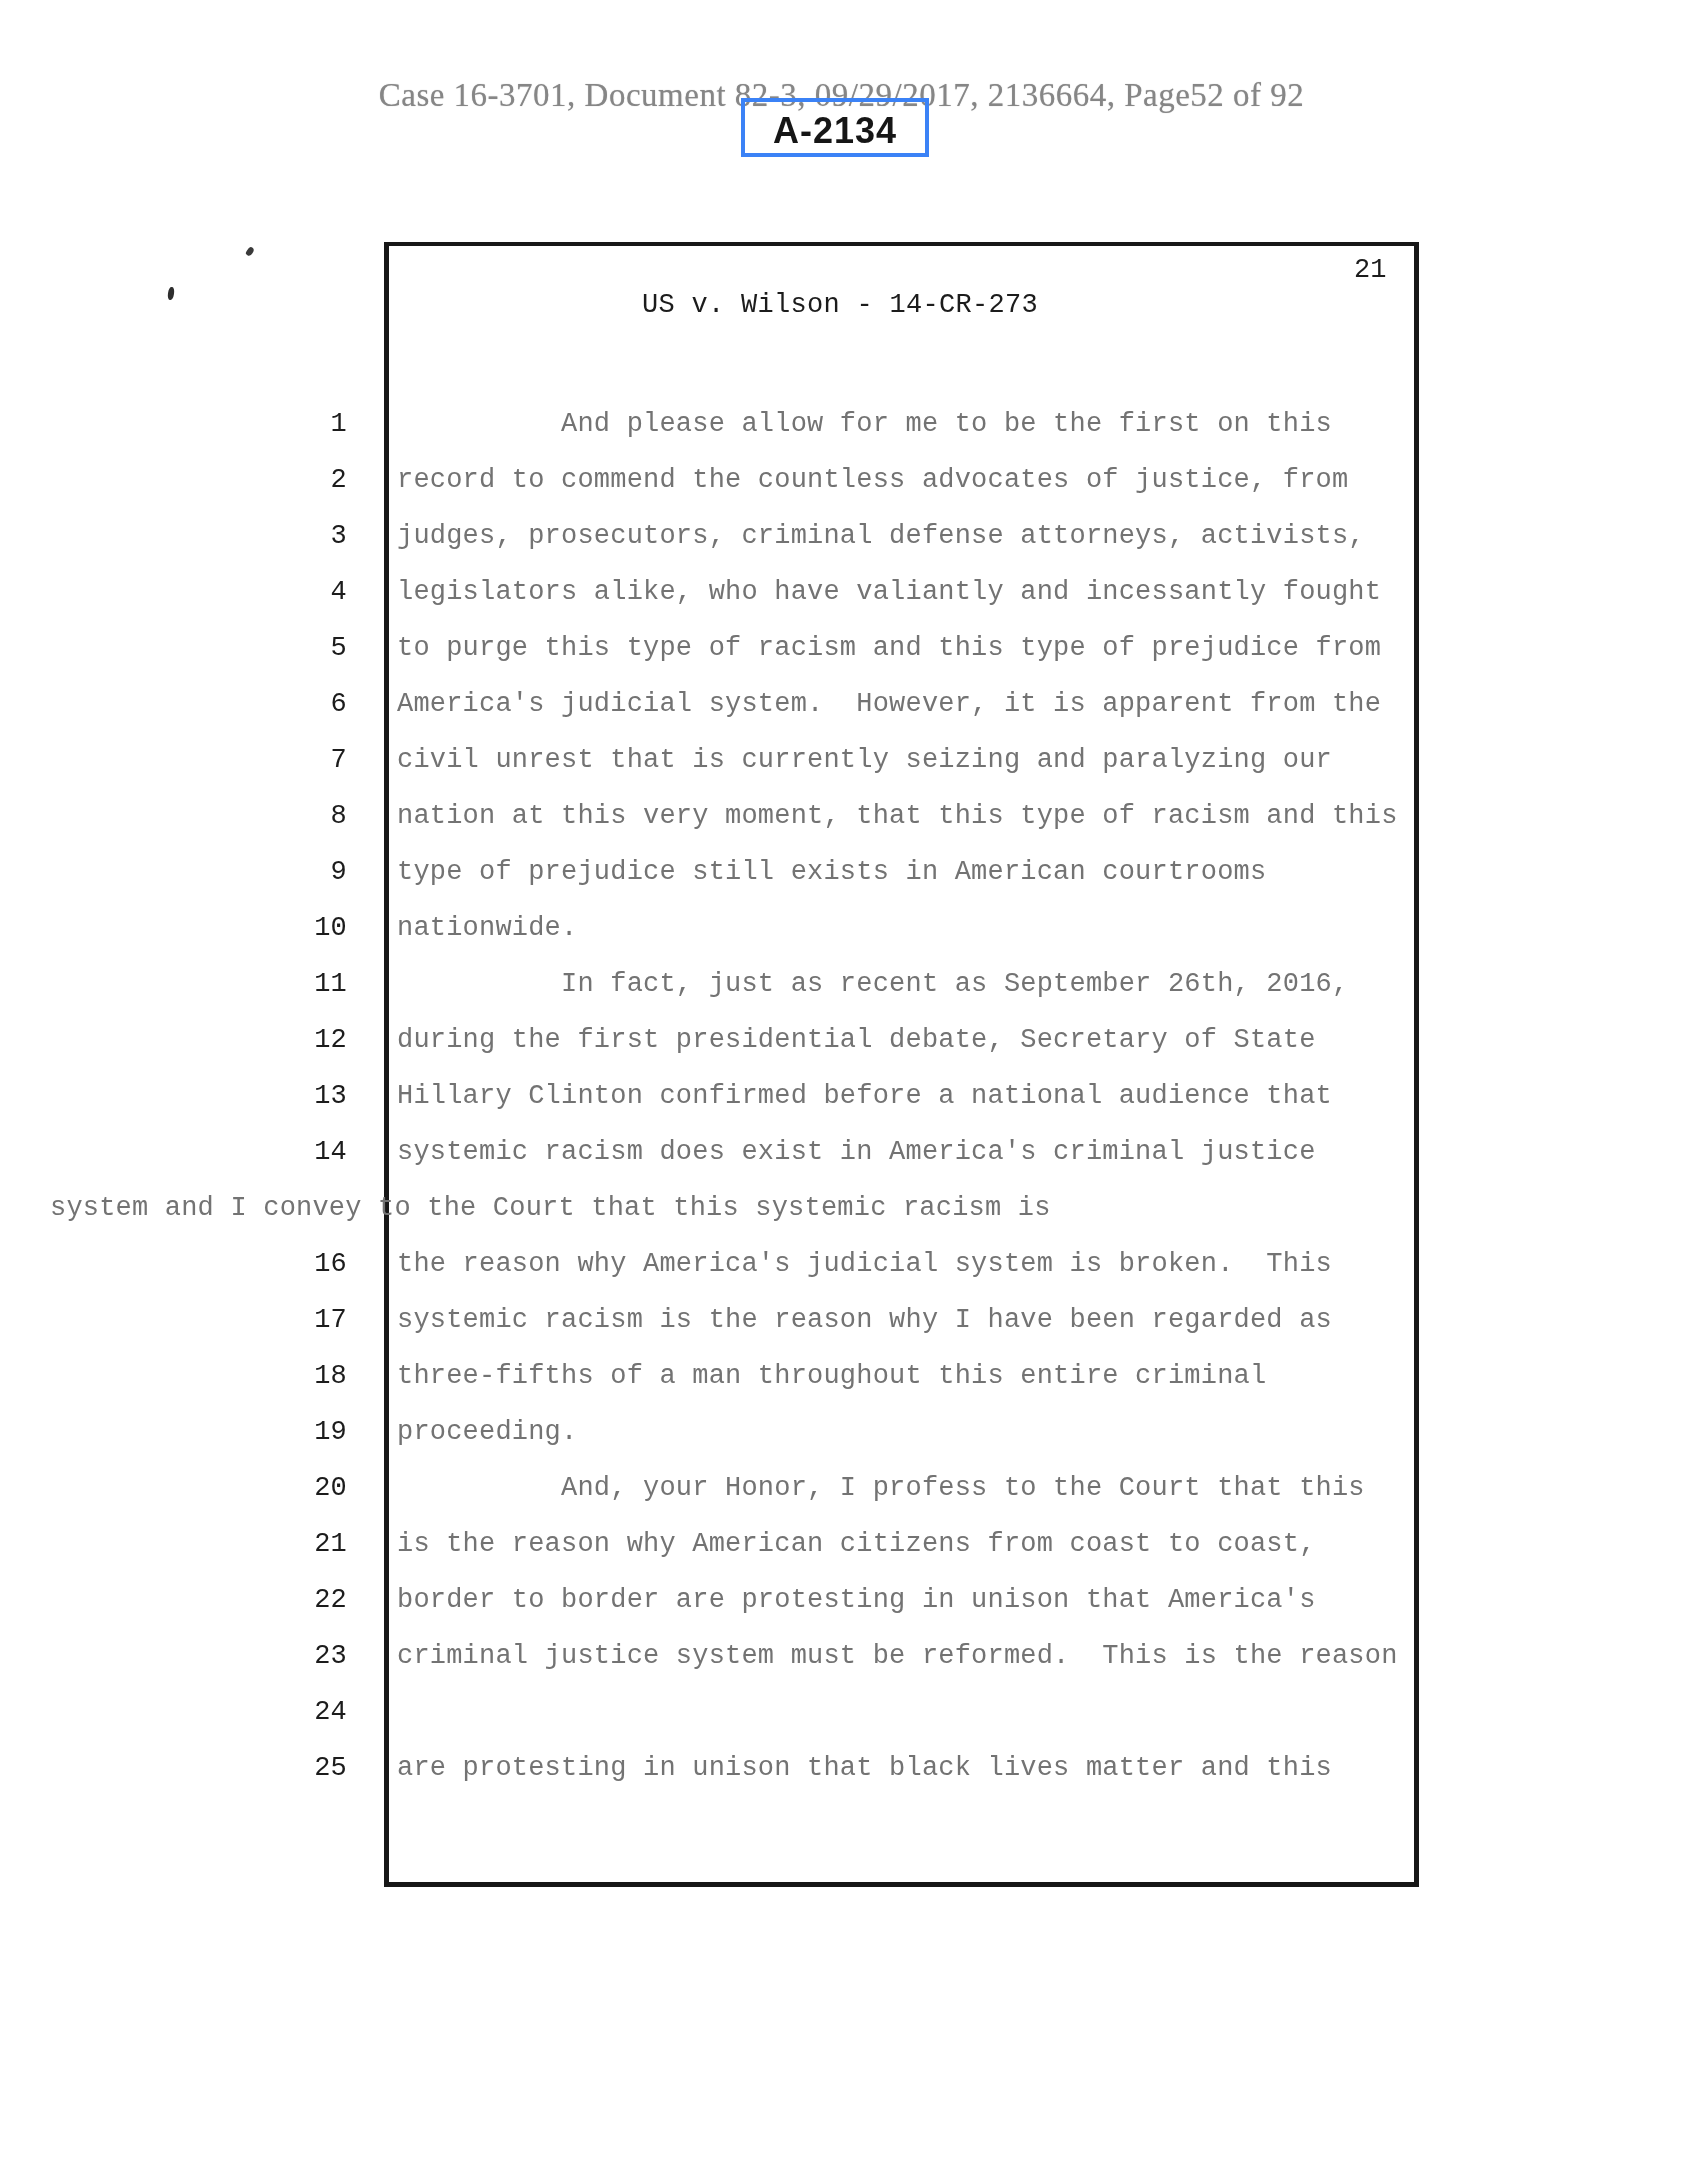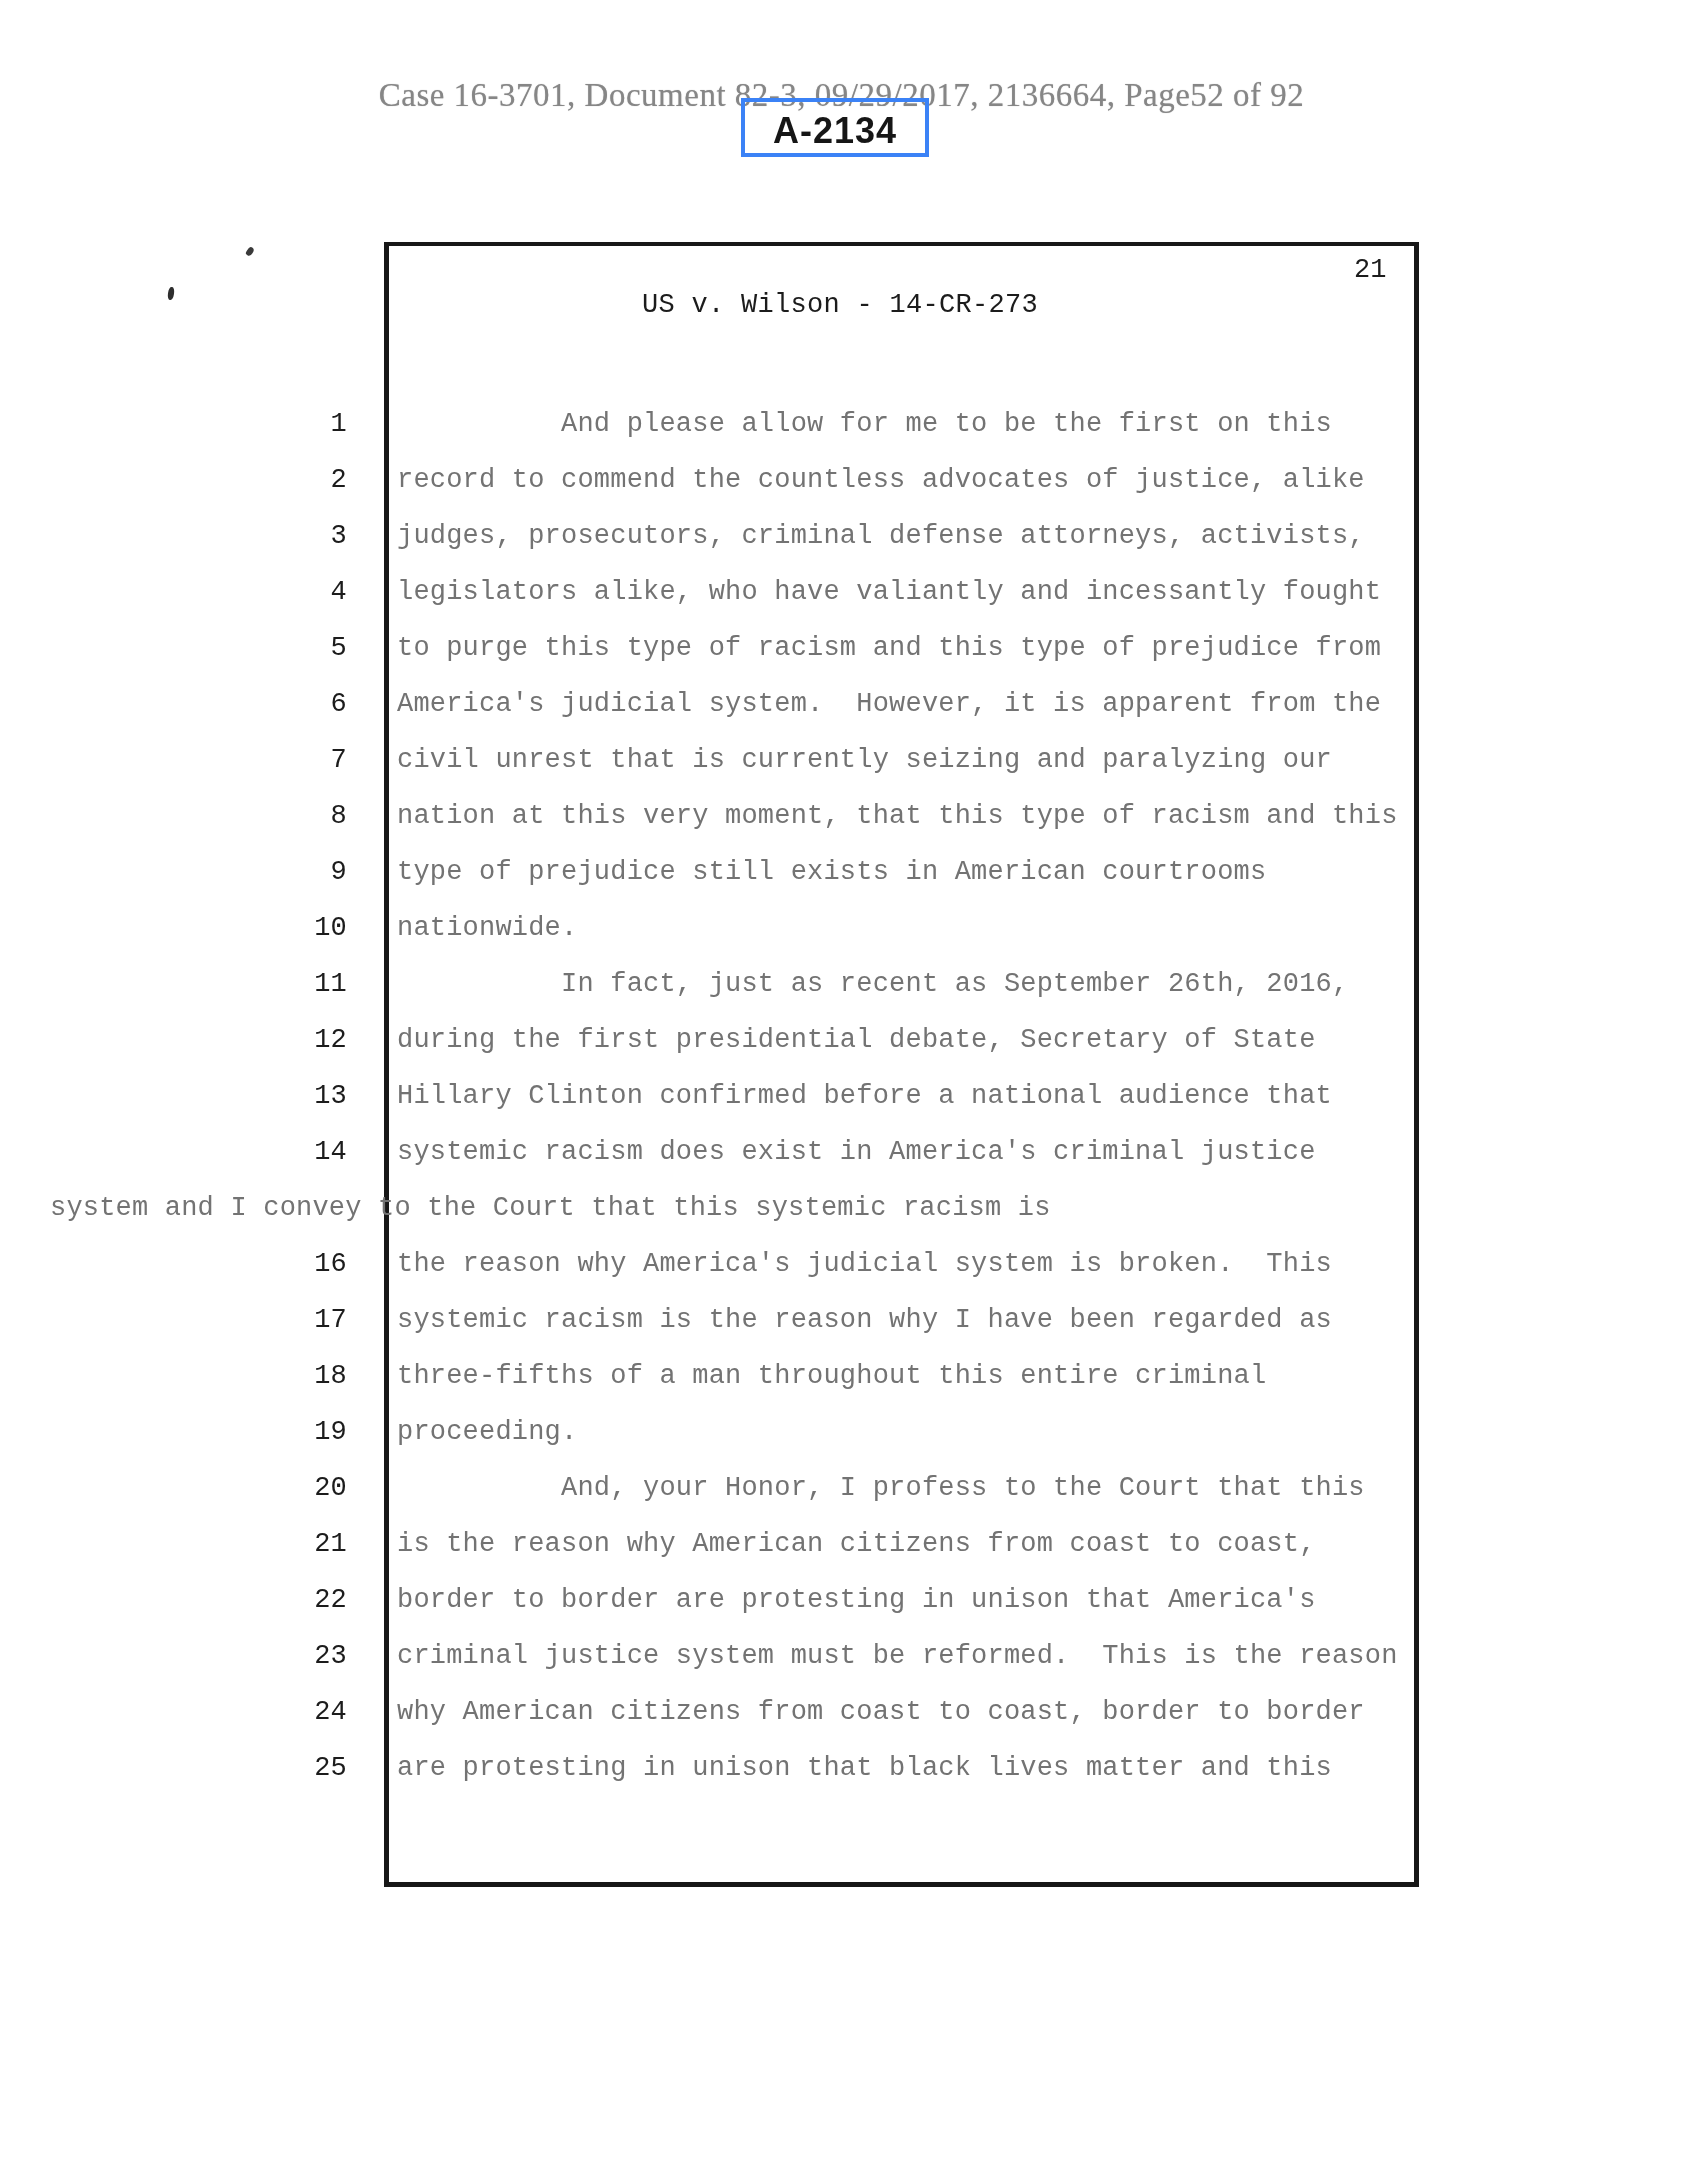--- a/index.html
+++ b/index.html
@@ -163,21 +163,21 @@
 
   <div class="case-title">US v. Wilson - 14-CR-273</div>
 
   <div class="lines" id="lines-container">
       <div class="line-row">
         <span class="line-num">1</span>
         <span class="line-text">          And please allow for me to be the first on this</span>
       </div>
       <div class="line-row">
         <span class="line-num">2</span>
-        <span class="line-text">record to commend the countless advocates of justice, alike</span>
+        <span class="line-text">record to commend the countless advocates of justice, from</span>
       </div>
       <div class="line-row">
         <span class="line-num">3</span>
         <span class="line-text">judges, prosecutors, criminal defense attorneys, activists,</span>
       </div>
       <div class="line-row">
         <span class="line-num">4</span>
         <span class="line-text">legislators alike, who have valiantly and incessantly fought</span>
       </div>
       <div class="line-row">
@@ -250,21 +250,20 @@
       <div class="line-row">
         <span class="line-num">22</span>
         <span class="line-text">border to border are protesting in unison that America's</span>
       </div>
       <div class="line-row">
         <span class="line-num">23</span>
         <span class="line-text">criminal justice system must be reformed.  This is the reason</span>
       </div>
       <div class="line-row">
         <span class="line-num">24</span>
-        <span class="line-text">why American citizens from coast to coast, border to border</span>
       </div>
       <div class="line-row">
         <span class="line-num">25</span>
         <span class="line-text">are protesting in unison that black lives matter and this</span>
       </div>
     </div>
 
 </div>
 
 

